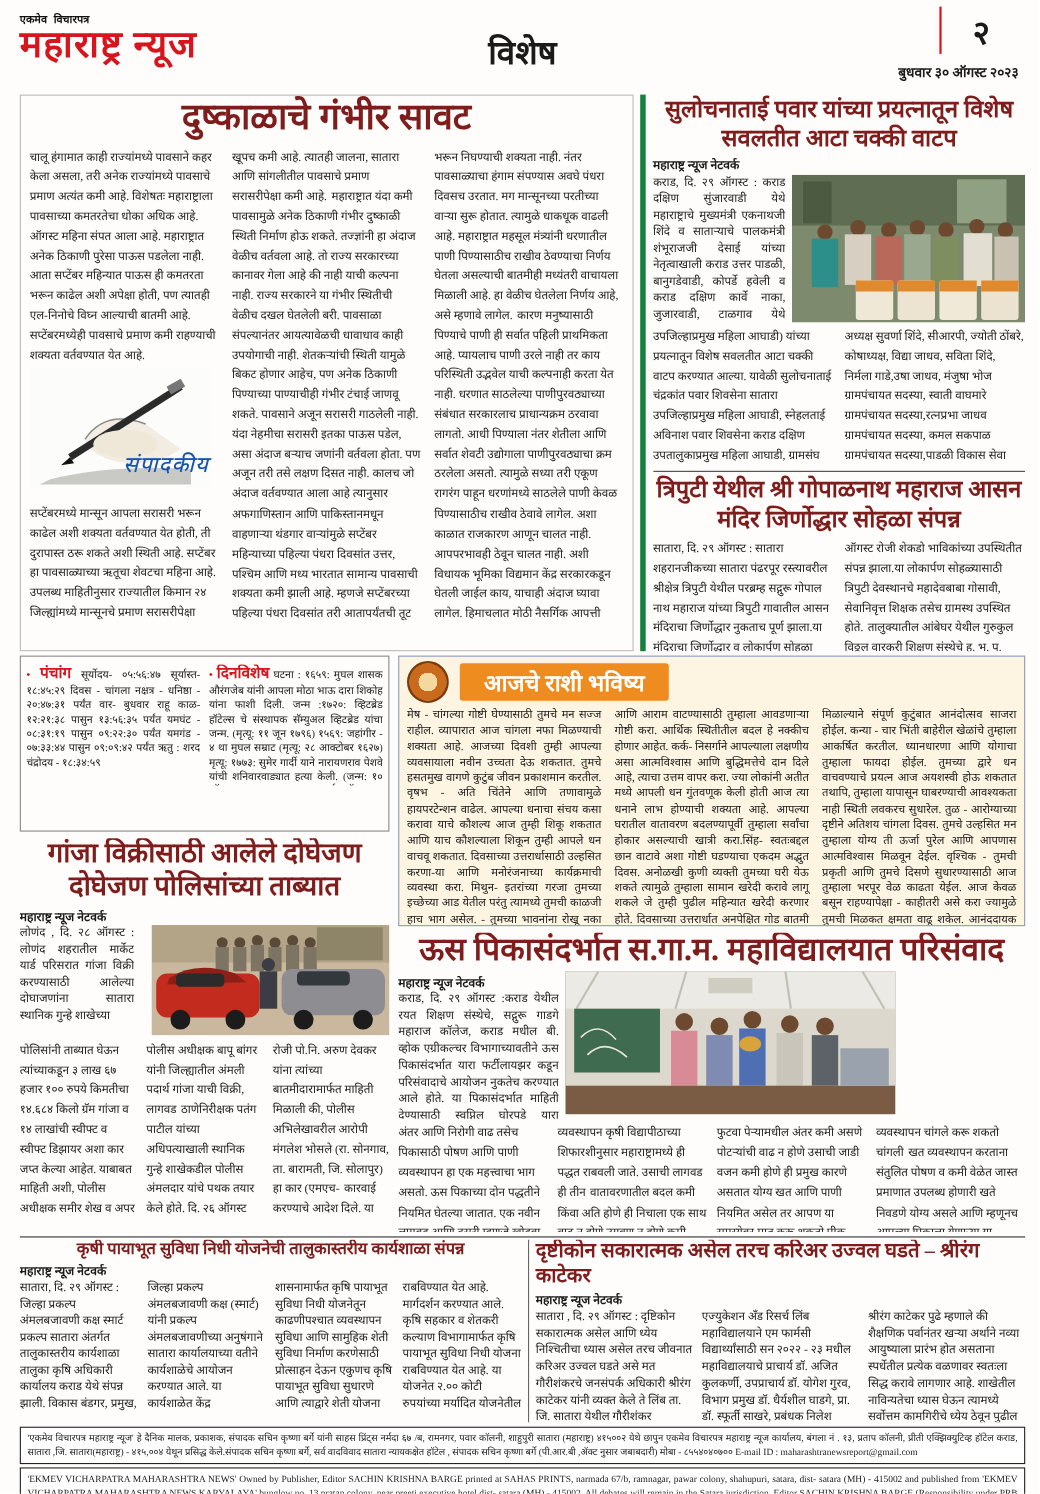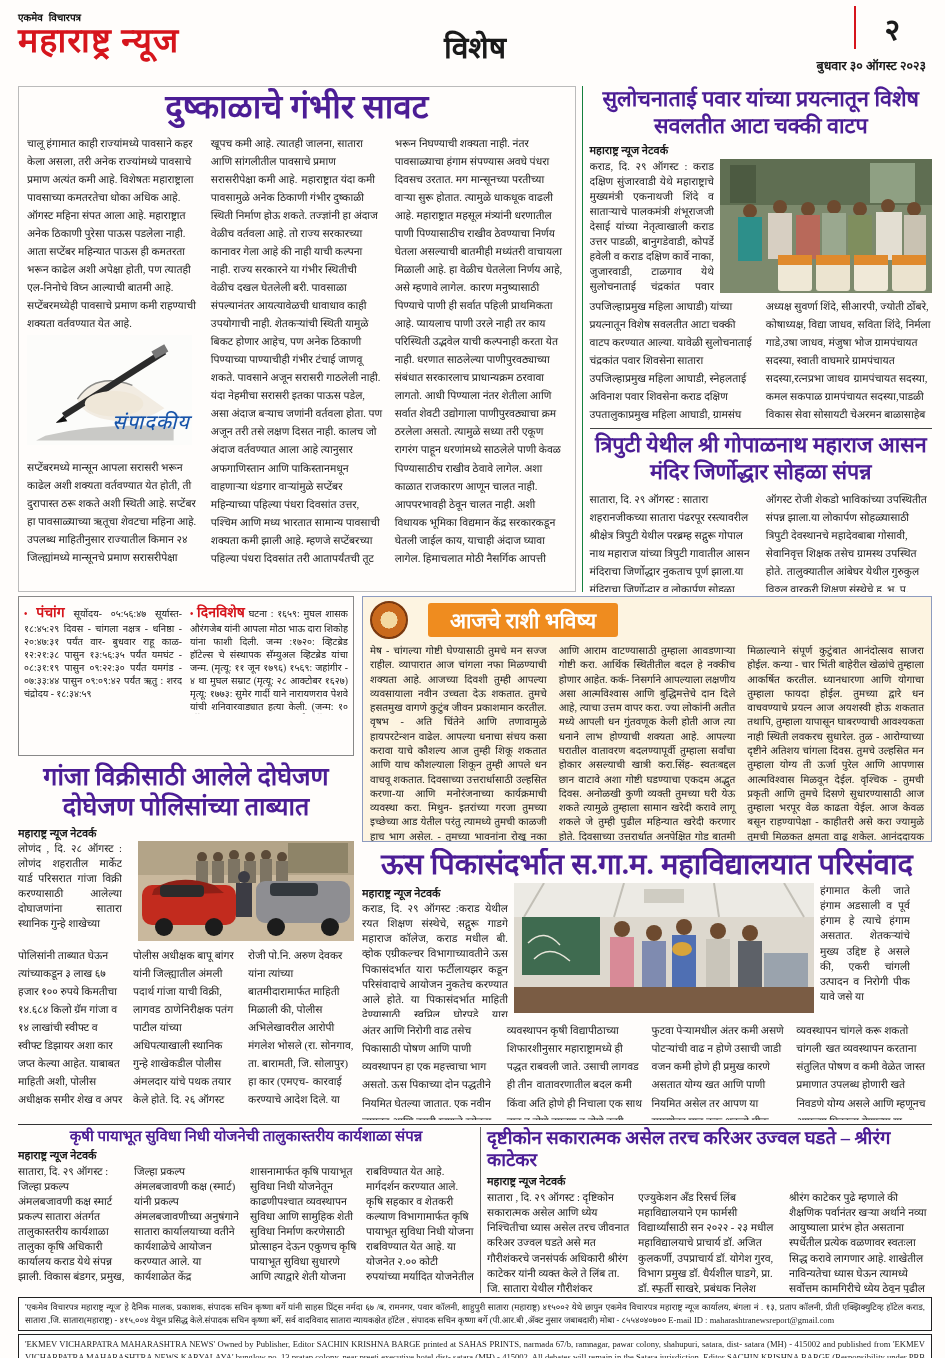--- a/index.html
+++ b/index.html
@@ -14,35 +14,35 @@
   
   .header { height:86px; position:relative; }
   .tagline { font-size:10px; font-weight:bold; color:#111; padding-top:10px;font-family:Liberation Mono, monospace; }
   .masthead { font-size:34px; font-weight:bold; color:#d6151c; line-height:1.0; letter-spacing:1px; }
   .section-title { position:absolute; left:0; right:0; top:26px; text-align:center; font-size:30px; font-weight:bold; }
   .pageno-wrap { position:absolute; right:6px; top:6px; text-align:right; }
   .pageno { font-size:30px; font-weight:bold; border-left:2px solid #d6151c; padding:2px 26px 0 28px; display:inline-block; }
   .edition-date { font-size:12.5px; font-weight:bold; margin-top:8px; }
 
   
-  .headline { font-weight:bold; text-align:center; color:#4c1d95; }
+  .headline { font-weight:bold; text-align:center; color:#7f1d1d; }
   .byline { font-weight:bold; font-size:11px; margin:2px 0 1px 0; }
   .coltext { text-align:justify; font-size:10.6px; line-height:1.42; color:#222; overflow:hidden; }
 
   
   .main-row { display:flex; height:506px; gap:6px; }
   .drought { width:560px; border:1px solid #bbb; padding:2px 8px 4px 8px; overflow:hidden; }
   .drought .headline { font-size:33px; line-height:1.15; margin-bottom:6px; }
   .drought-cols { column-count:3; column-gap:12px; column-fill:auto; height:448px; }
   .editorial-fig { width:96%; height:118px; margin:4px 0; position:relative; break-inside:avoid; }
   .editorial-label {
     position:absolute; right:2px; bottom:18px; font-size:20px; font-weight:normal;
     color:#1653a8; letter-spacing:1px; font-style:italic; text-shadow:0 0 1px #9db8e0;
   }
-  .right-col { width:352px; overflow:hidden; border-left:1px solid #15803d; padding-left:7px; }
+  .right-col { width:352px; overflow:hidden; border-left:5px solid #15803d; padding-left:7px; }
   .right-col .headline { font-size:21.5px; line-height:1.25; }
   .atta-row { display:flex; gap:6px; margin-top:2px; }
   .atta-intro { width:128px; }
   .names-cols { column-count:2; column-gap:10px; column-fill:auto; height:128px; margin-top:3px; }
   .triputi { border-top:1px solid #444; margin-top:4px; padding-top:3px; }
   .triputi-cols { column-count:2; column-gap:10px; column-fill:auto; height:138px; margin-top:3px; }
 
   
   .rails-row { display:flex; gap:8px; margin-top:4px; height:524px; }
   .left-rail { width:336px; display:flex; flex-direction:column; }
@@ -63,21 +63,21 @@
 
   
   .ganja { margin-top:6px; overflow:hidden; }
   .ganja .headline { font-size:25px; line-height:1.22; }
   .ganja-row { display:flex; gap:16px; margin-top:1px; }
   .ganja-intro { width:112px; }
   .ganja-cols { column-count:3; column-gap:9px; column-fill:auto; height:176px; margin-top:4px; }
 
   
   .rashi-box { border:1px solid #8d9bbf; background:#fdf4e1; height:262px; padding:4px 7px; overflow:hidden; }
-  .rashi-head { display:flex; align-items:center; gap:20px; }
+  .rashi-head { display:flex; align-items:center; gap:10px; }
   .zodiac-icon { width:38px; height:38px; border-radius:50%; flex:none;
      background:radial-gradient(circle at 50% 50%, #f3d9a0 0 35%, #c96a1d 36% 70%, #8a3c10 71%);
      border:2px solid #7a3a10; }
   .rashi-title { background:#ef8c1f; color:#fff; font-weight:bold; font-size:21px; padding:3px 22px; border-radius:3px; }
   .rashi-cols { column-count:3; column-gap:12px; column-fill:auto; height:205px; margin-top:5px; font-size:10.2px; line-height:1.4; text-align:justify; }
 
   
   .oos { margin-top:6px; overflow:hidden; }
   .oos .headline { font-size:29px; line-height:1.15; }
   .oos-top { display:flex; gap:6px; margin-top:2px; }
@@ -311,23 +311,20 @@
                 <circle cx="204" cy="48" r="8" fill="#6d4a2f"></circle>
                   <rect x="192" y="56" width="24" height="48" fill="#c9c5ba"></rect>
                 <circle cx="236" cy="50" r="8" fill="#6d4a2f"></circle>
                   <rect x="224" y="58" width="24" height="46" fill="#5d6168"></rect>
               </g>
               <ellipse cx="168" cy="66" rx="10" ry="7" fill="#d8a43a"></ellipse>
               <rect x="0" y="104" width="300" height="26" fill="#7a5c44"></rect>
               <rect x="250" y="70" width="44" height="34" fill="#9aa3ad"></rect>
             </svg>
           </div>
-          <div class="oos-right">
-            <div class="coltext" style="height:130px;">हंगामात केली जाते हंगाम अडसाली व पूर्व हंगाम हे त्याचे हंगाम असतात. शेतकऱ्यांचे मुख्य उद्दिष्ट हे असले की, एकरी चांगली उत्पादन व निरोगी पीक यावे जसे या</div>
-          </div>
         </div>
         <div class="oos-cols">
           <span class="coltext">अंतर आणि निरोगी वाढ तसेच पिकासाठी पोषण आणि पाणी व्यवस्थापन हा एक महत्त्वाचा भाग असतो. ऊस पिकाच्या दोन पद्धतीने नियमित घेतल्या जातात. एक नवीन लागवड आणि दुसरी म्हणजे खोडवा व्यवस्थापन कृषी विद्यापीठाच्या शिफारशीनुसार महाराष्ट्रामध्ये ही पद्धत राबवली जाते. उसाची लागवड ही तीन</span>
           <span class="coltext">वातावरणातील बदल कमी किंवा अति होणे ही निचाला एक साथ वाढ न होणे उगवण न होणे कमी फुटवा पेऱ्यामधील अंतर कमी असणे पोटऱ्यांची वाढ न होणे उसाची जाडी वजन कमी होणे ही प्रमुख कारणे असतात योग्य खत आणि पाणी नियमित असेल तर आपण या समस्येवर मात करू शकतो पीक व्यवस्थापन चांगले करू शकतो चांगली</span>
           <span class="coltext">खत व्यवस्थापन करताना संतुलित पोषण व कमी वेळेत जास्त प्रमाणात उपलब्ध होणारी खते निवडणे योग्य असले आणि म्हणूनच आपल्या पिकाला येणाऱ्या या समस्येने निवारण करण्यासाठी यारा फर्टीलायझर पोषक प्रबंधक एक वरदान ठरलेली आहे.या कार्यक्रमाचे प्रास्ताविक व स्वागत प्रा. डॉ. निवास देसाई यांनी केले</span>
           
         </div>
       </div>
     </div>
   </div>

